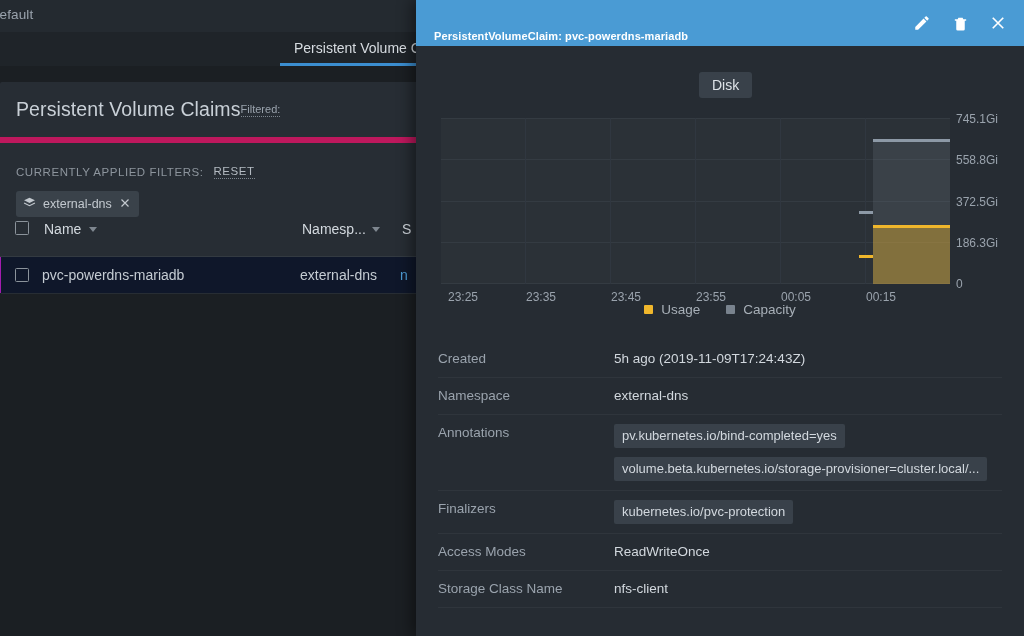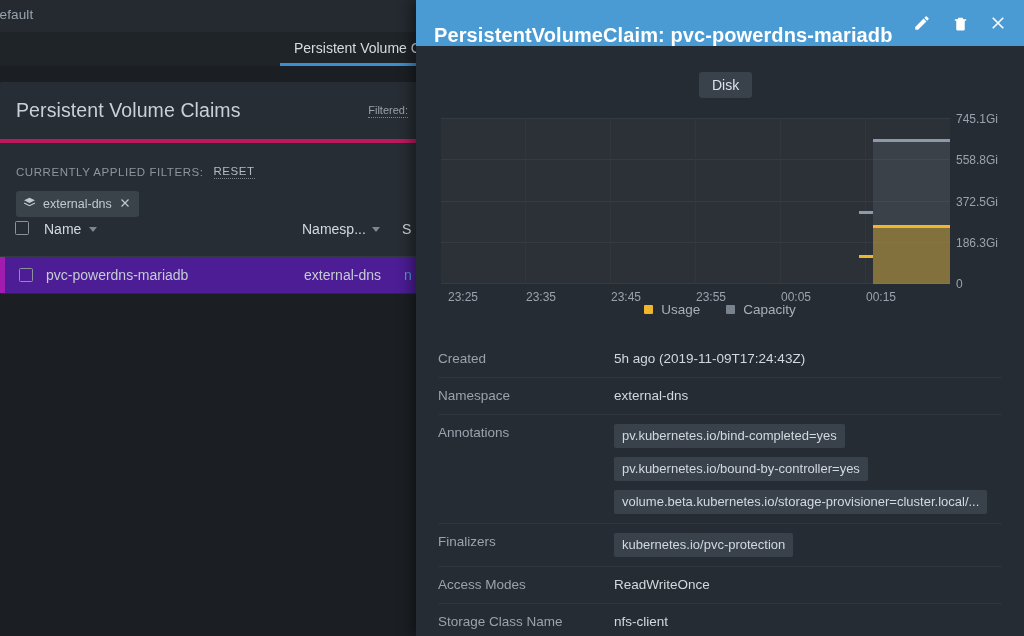--- a/index.html
+++ b/index.html
@@ -32,23 +32,23 @@
     font-size: 14px; color: #d7dce1; white-space: nowrap;
     border-bottom: 3px solid #3b8ed0;
   }
 
   .card {
     position: absolute; left: 0; top: 82px; width: 430px; height: 212px;
     background: #272d34; border-radius: 2px;
   }
   .card-head {
     position: absolute; left: 0; top: 0; width: 430px; height: 61px;
-    display: flex; align-items: center; justify-content: space-between;
+    display: flex; align-items: center; justify-content: flex-start;
     padding: 0 22px 0 16px;
-    border-bottom: 4px solid #be185d;
+    border-bottom: 6px solid #be185d;
   }
   .card-title { font-size: 19.5px; color: #c9d0d7; font-weight: 400; letter-spacing: .1px; }
   .filtered-link {
     font-size: 11px; color: #9aa3ad;
     border-bottom: 1px dotted #7d868f; padding-bottom: 1px;
   }
 
   .filters-row {
     position: absolute; left: 0; top: 69px; width: 430px; height: 78px;
     padding: 14px 16px 0 16px;
@@ -69,22 +69,22 @@
   .chip-x { display: block; }
 
   .tbl-head {
     position: absolute; left: 0; top: 139px; width: 430px; height: 36px;
     display: flex; align-items: flex-start;
     border-bottom: 1px solid #333a41;
   }
   .tbl-row {
     position: absolute; left: 0; top: 175px; width: 430px; height: 36px;
     display: flex; align-items: center;
-    background: #4c1d95;
-    border-left: 5px solid #a21caf;
+    background: #0f172a;
+    border-left: 1px solid #a21caf;
   }
   .cb {
     width: 14px; height: 14px; border: 1.6px solid #8b939b; border-radius: 1.5px;
     flex: 0 0 auto;
   }
   .c-check { width: 44px; display: flex; justify-content: center; }
   .c-check-row { width: 41px; display: flex; justify-content: center; }
   .c-name { width: 258px; font-size: 14px; color: #c5ccd3; display: flex; align-items: center; gap: 8px; }
   .c-ns   { width: 100px; font-size: 14px; color: #c5ccd3; display: flex; align-items: center; gap: 6px; }
   .c-st   { flex: 1; font-size: 14px; color: #c5ccd3; overflow: hidden; }
@@ -97,21 +97,21 @@
   .panel {
     position: absolute; left: 416px; top: 0; width: 608px; height: 636px;
     background: #262c33;
     box-shadow: -4px 0 14px rgba(0,0,0,.45);
   }
   .panel-header {
     position: relative; width: 608px; height: 46px; background: #4a9bd4;
     display: flex; align-items: center; padding: 0 12px 0 18px;
   }
   .panel-title {
-    flex: 1; font-size: 20px; color: #ffffff; font-weight: 700;
+    flex: 1; font-size: 11px; color: #ffffff; font-weight: 700;
     letter-spacing: .1px; white-space: nowrap; overflow: hidden; margin-top: 25px;
   }
   .hdr-actions { display: flex; align-items: center; gap: 18px; padding-right: 4px; }
   .hdr-ico { display: flex; align-items: center; justify-content: center; width: 20px; height: 20px; }
 
   .panel-body {
     position: absolute; left: 0; top: 46px; width: 608px; height: 590px;
     overflow: hidden;
   }
 
@@ -328,21 +328,20 @@
         <div class="drow">
           <div class="dkey">Namespace</div>
           <div class="dval">external-dns</div>
         </div>
 
         <div class="drow">
           <div class="dkey">Annotations</div>
           <div class="dval">
             <div class="chips">
               <span class="chip">pv.kubernetes.io/bind-completed=yes</span>
-              <span class="chip">pv.kubernetes.io/bound-by-controller=yes</span>
               <span class="chip">volume.beta.kubernetes.io/storage-provisioner=cluster.local/...</span>
             </div>
           </div>
         </div>
 
         <div class="drow">
           <div class="dkey">Finalizers</div>
           <div class="dval">
             <div class="chips">
               <span class="chip">kubernetes.io/pvc-protection</span>

